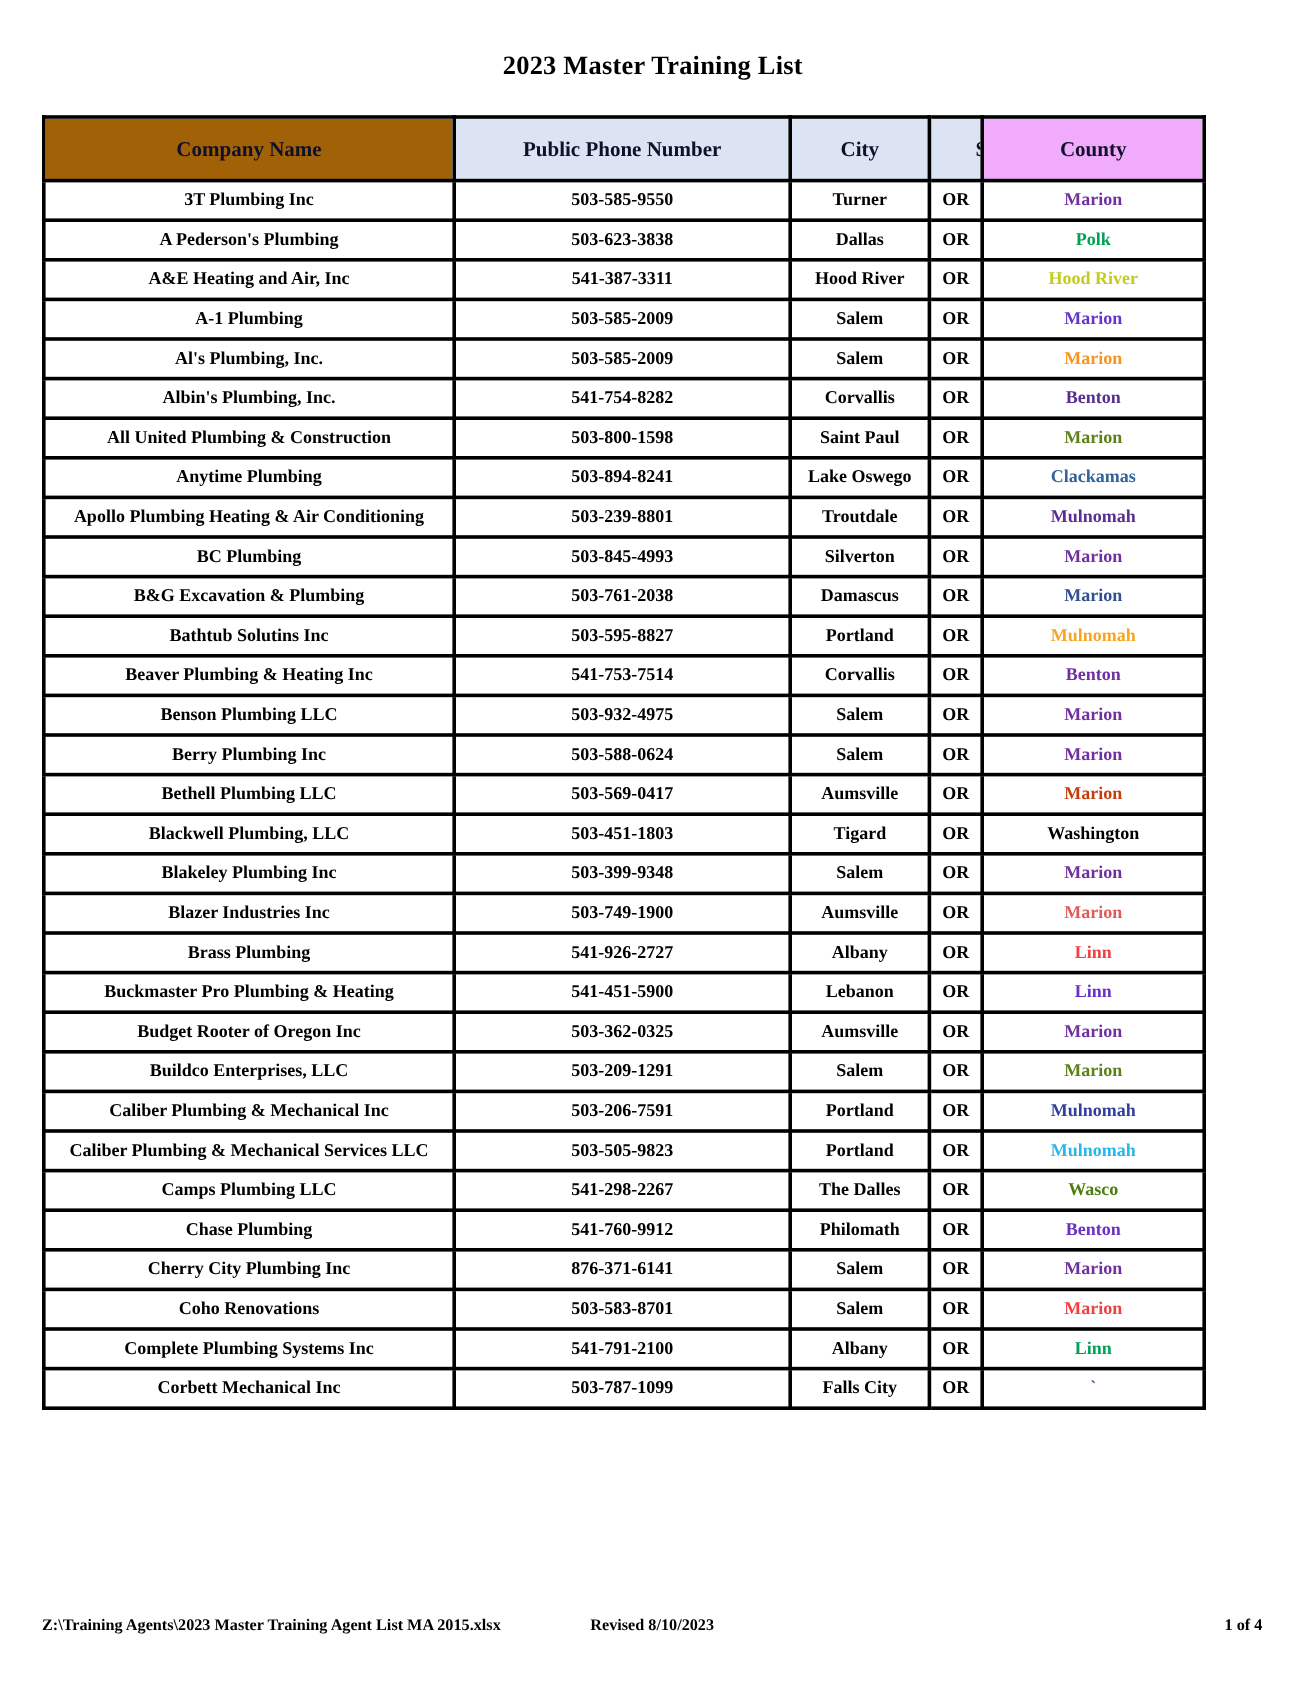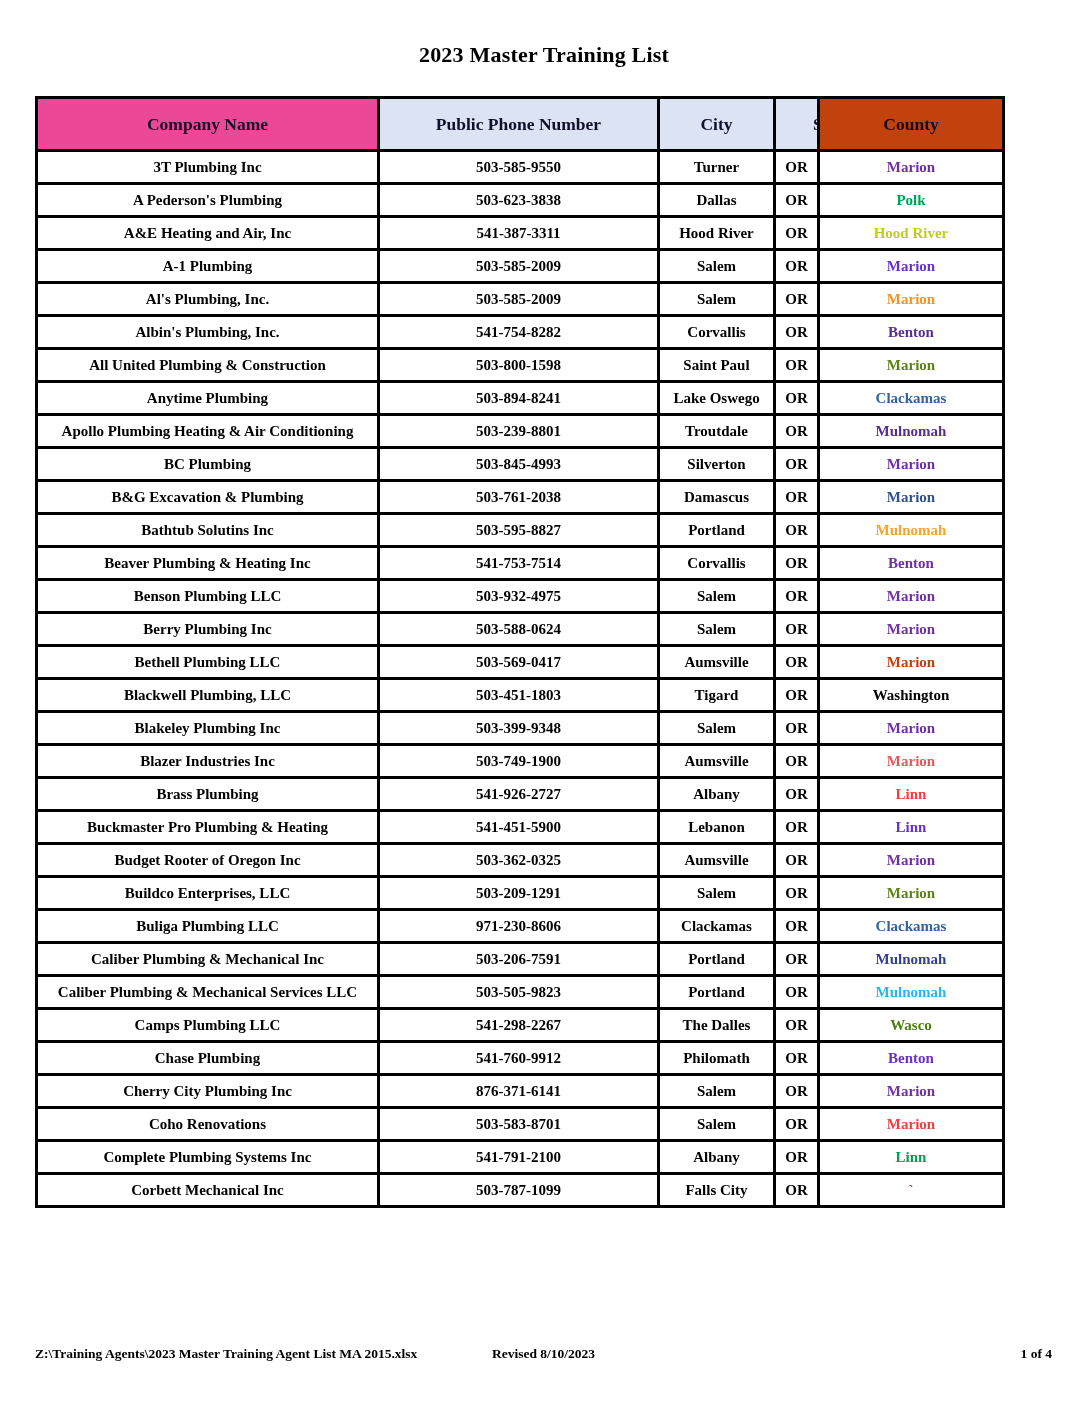--- a/index.html
+++ b/index.html
@@ -82,25 +82,25 @@
   <table class="master-table">
     <colgroup>
       <col class="col-company">
       <col class="col-phone">
       <col class="col-city">
       <col class="col-st">
       <col class="col-county">
     </colgroup>
     <thead>
       <tr>
-        <th style="background: #ec4899;">Company Name</th>
+        <th style="background: #a16207;">Company Name</th>
         <th style="background: rgb(220, 227, 243);">Public Phone Number</th>
         <th style="background: rgb(220, 227, 243);">City</th>
         <th style="background: rgb(220, 227, 243); padding-left: 37px;">ST</th>
-        <th style="background: #c2410c;">County</th>
+        <th style="background: #f0abfc;">County</th>
       </tr>
     </thead>
     <tbody id="rows">
         <tr>
           <td>3T Plumbing Inc</td>
           <td>503-585-9550</td>
           <td>Turner</td>
           <td>OR</td>
           <td style="color: rgb(112, 48, 160);">Marion</td>
         </tr>
@@ -250,27 +250,20 @@
           <td>Aumsville</td>
           <td>OR</td>
           <td style="color: rgb(112, 48, 160);">Marion</td>
         </tr>
         <tr>
           <td>Buildco Enterprises, LLC</td>
           <td>503-209-1291</td>
           <td>Salem</td>
           <td>OR</td>
           <td style="color: rgb(94, 128, 25);">Marion</td>
-        </tr>
-        <tr>
-          <td>Buliga Plumbing LLC</td>
-          <td>971-230-8606</td>
-          <td>Clackamas</td>
-          <td>OR</td>
-          <td style="color: rgb(49, 99, 156);">Clackamas</td>
         </tr>
         <tr>
           <td>Caliber Plumbing &amp; Mechanical Inc</td>
           <td>503-206-7591</td>
           <td>Portland</td>
           <td>OR</td>
           <td style="color: rgb(50, 62, 158);">Mulnomah</td>
         </tr>
         <tr>
           <td>Caliber Plumbing &amp; Mechanical Services LLC</td>

